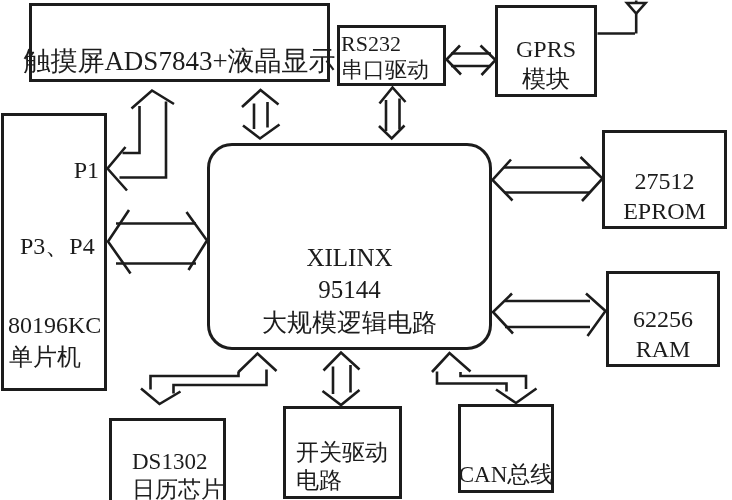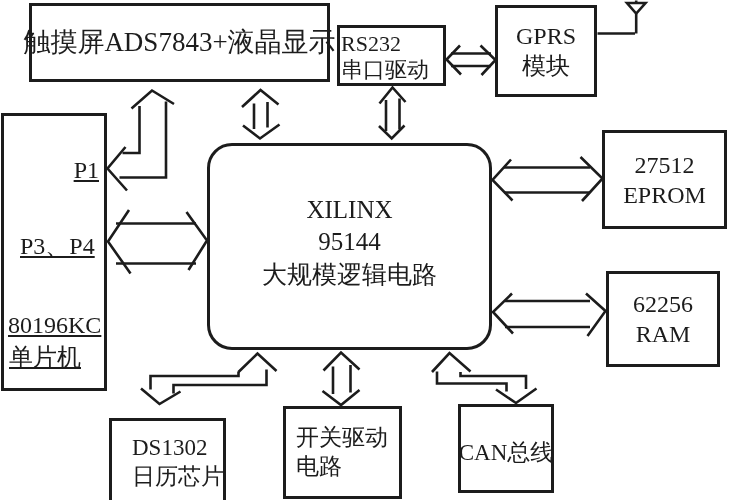--- a/index.html
+++ b/index.html
@@ -3,28 +3,28 @@
 <meta charset="utf-8">
 <style>
   html,body{margin:0;padding:0;background:#fff;}
   .canvas{
     position:relative;width:732px;height:500px;background:#ffffff;
     font-family:"Liberation Serif","DejaVu Serif",serif;color:#1c1c1c;
     overflow:hidden;
   }
   .box{
     position:absolute;box-sizing:border-box;border:3px solid #1c1c1c;
-    display:flex;flex-direction:column;align-items:center;justify-content:center;
+    display:flex;flex-direction:column;align-items:center;justify-content:flex-end;
     text-align:center;line-height:1.25;background:#ffffff;
   }
   .box .ln{white-space:nowrap;}
   .la{align-items:flex-start;text-align:left;}
   .wires{position:absolute;left:0;top:0;}
   .freelabel{position:absolute;white-space:nowrap;}
-  .mcu-item{position:absolute;white-space:nowrap;text-decoration:underline;}
+  .mcu-item{position:absolute;white-space:nowrap;}
 </style>
 </head>
 <body>
 
 <div class="canvas">
 
   <svg class="wires" width="732" height="500" viewBox="0 0 732 500" fill="none" stroke="#1c1c1c" stroke-width="2.6" stroke-linecap="butt" stroke-linejoin="miter">
 
     <g>
       <path d="M131.5,108.5 L152,90.5 L174,104"></path>

